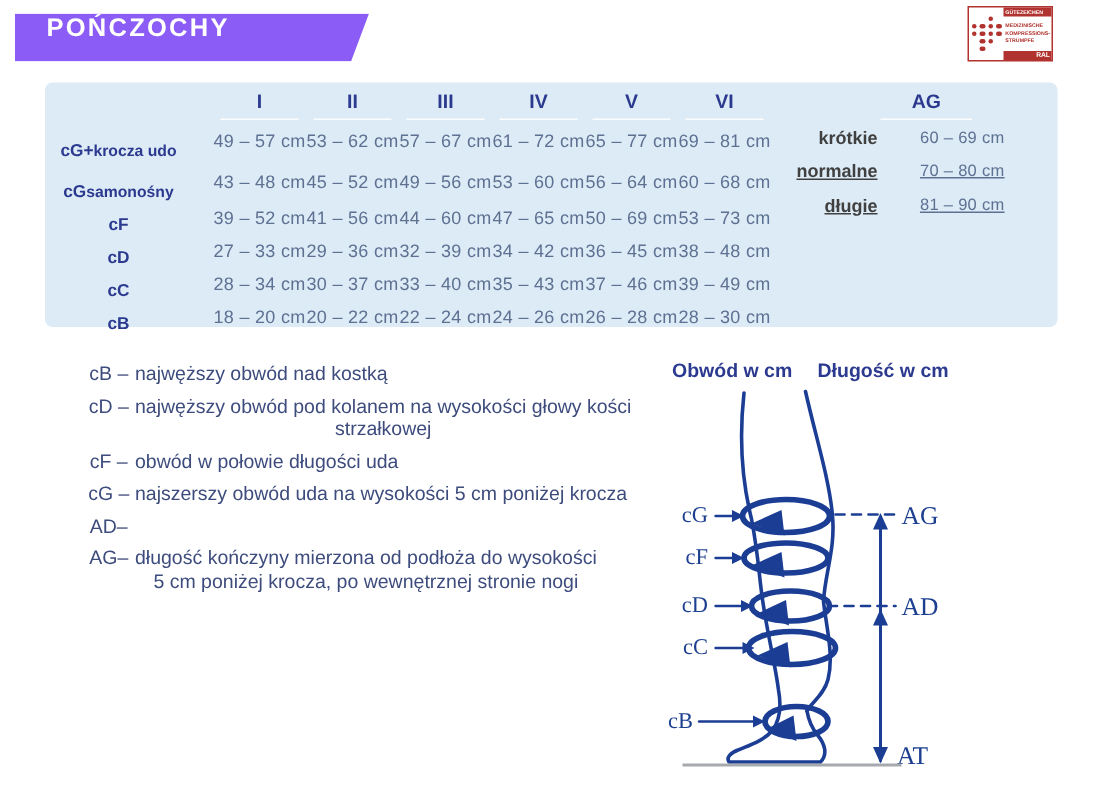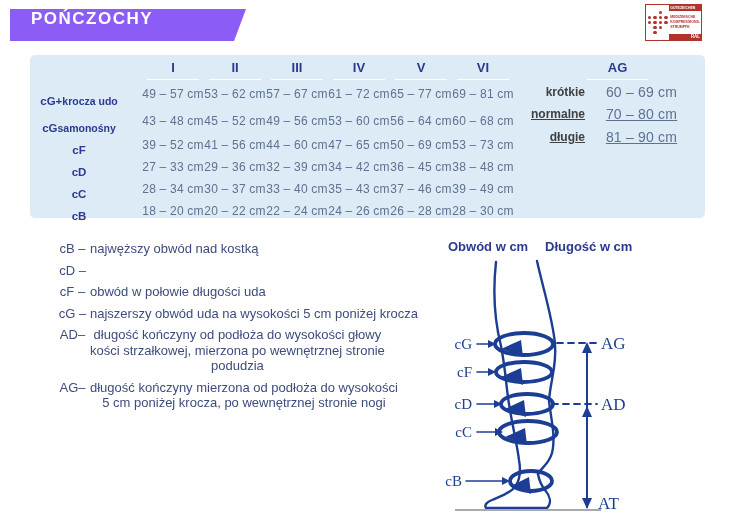--- a/index.html
+++ b/index.html
@@ -60,21 +60,21 @@
   }
   .row-tall{height:27px;}
   .row-std{height:22px;}
   .sizes > .row-first{margin-top:5px;}
   
   .lengths{position:absolute;left:470px;top:0;display:grid;grid-template-columns:85px 65px;}
   .lg-hdr{grid-column:2;height:16px;padding-top:4px;display:flex;align-items:center;justify-content:center;
     color:#2b3a8f;font-size:13px;font-weight:bold;position:relative;}
   .lg-hdr::after{content:"";position:absolute;left:2px;right:2px;bottom:-5px;height:1px;background:rgba(255,255,255,0.9);}
   .lg-label{display:flex;align-items:center;justify-content:flex-end;color:#404040;font-size:12px;font-weight:bold;}
-  .lg-cell{display:flex;align-items:center;justify-content:center;color:#5e7192;font-size:14px;letter-spacing:0.2px;white-space:nowrap;margin-left:48px;}
+  .lg-cell{display:flex;align-items:center;justify-content:center;color:#5e7192;font-size:11px;letter-spacing:0.2px;white-space:nowrap;margin-left:48px;}
   .lg-row1{height:21px;margin-top:6px;}
   .lg-row{height:23px;text-decoration:underline;}
   
   .legend{position:absolute;left:55px;top:241px;width:392px;display:flex;flex-direction:column;gap:6px;}
   .legend-item{display:flex;color:#3d4c7d;font-size:13px;line-height:15.5px;text-align:center;}
   .legend-item .term{width:35px;flex:0 0 35px;}
   .legend-item .desc{white-space:pre-line;}
   
   .diag-hdr{position:absolute;top:239px;color:#2b3a8f;font-size:13px;font-weight:bold;}
   .dlabel{
@@ -219,34 +219,33 @@
   </div>
 </div>
 
 <div class="legend">
   <div class="legend-item">
     <span class="term">cB –</span>
     <span class="desc">najwęższy obwód nad kostką</span>
   </div>
   <div class="legend-item">
     <span class="term">cD –</span>
+    <span class="desc">najwęższy obwód pod kolanem na wysokości głowy kości
+strzałkowej</span>
   </div>
   <div class="legend-item">
     <span class="term">cF –</span>
     <span class="desc">obwód w połowie długości uda</span>
   </div>
   <div class="legend-item">
     <span class="term">cG –</span>
     <span class="desc">najszerszy obwód uda na wysokości 5 cm poniżej krocza</span>
   </div>
   <div class="legend-item">
     <span class="term">AD–</span>
-    <span class="desc">długość kończyny od podłoża do wysokości głowy
-kości strzałkowej, mierzona po wewnętrznej stronie
-podudzia</span>
   </div>
   <div class="legend-item">
     <span class="term">AG–</span>
     <span class="desc">długość kończyny mierzona od podłoża do wysokości
 5 cm poniżej krocza, po wewnętrznej stronie nogi</span>
   </div>
 </div>
 
 <div class="diag-hdr" style="left:448px;">Obwód w cm</div>
 <div class="diag-hdr" style="left:545px;">Długość w cm</div>

